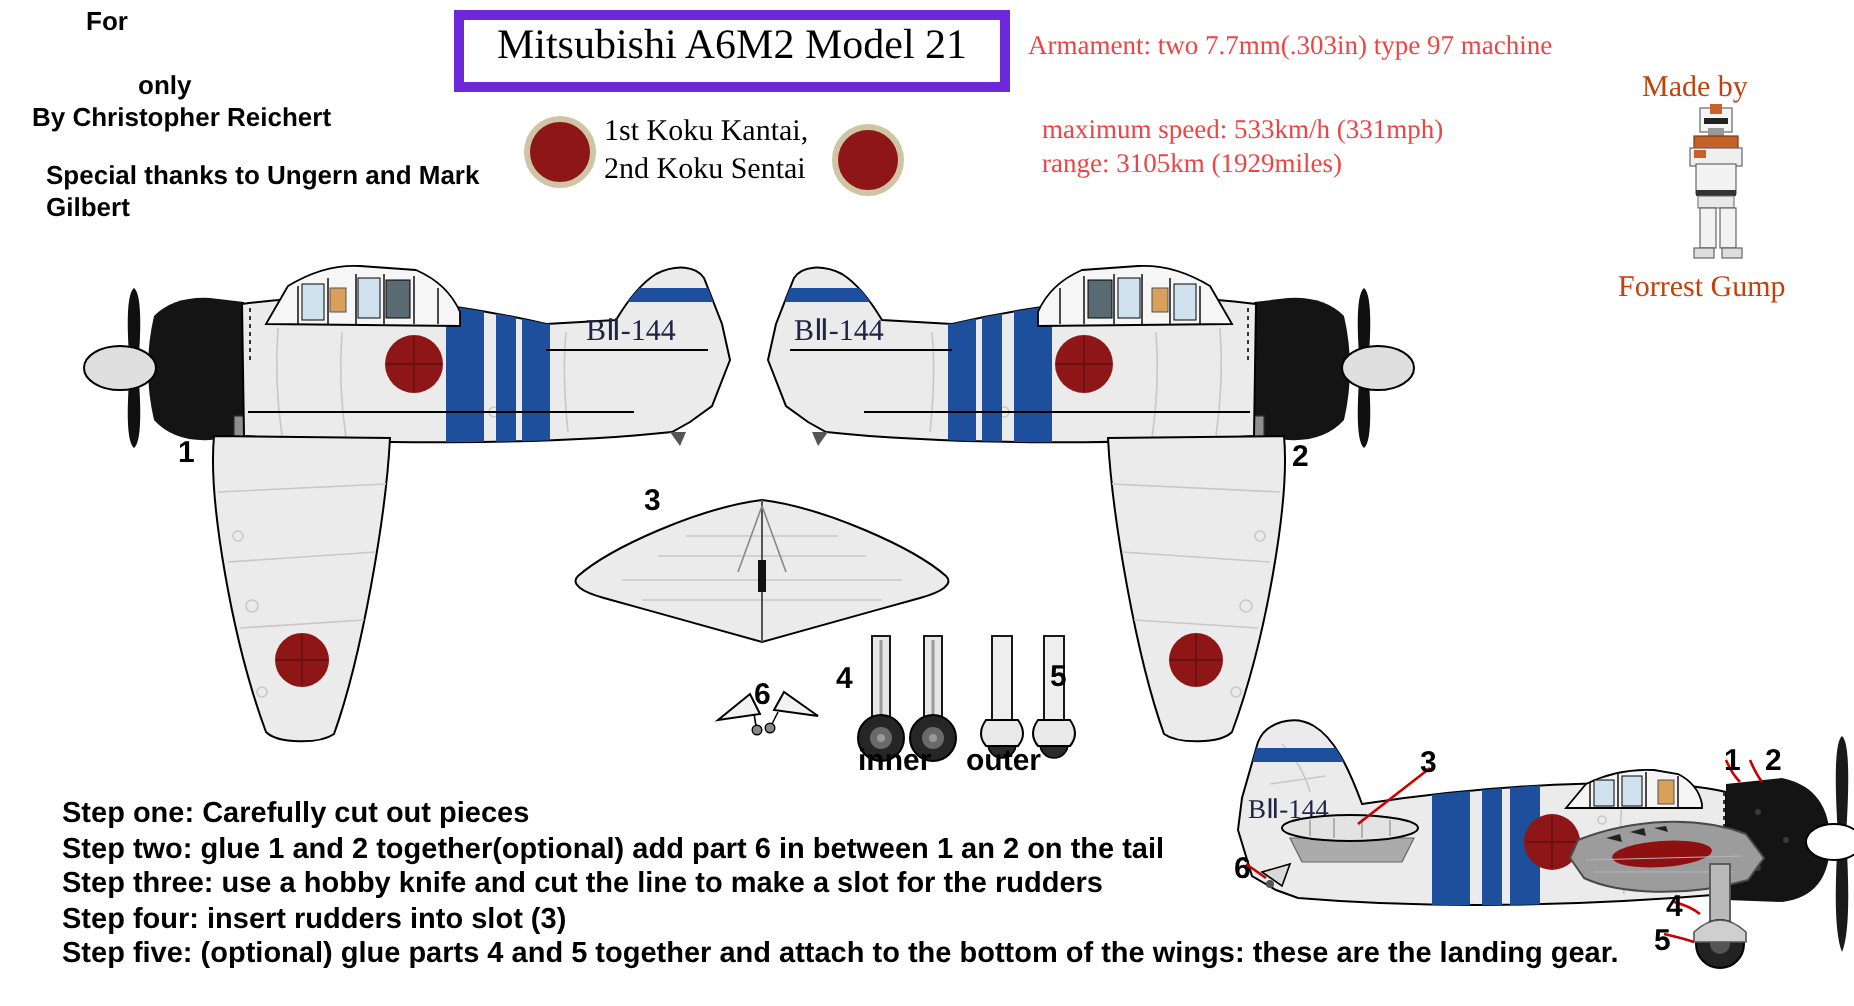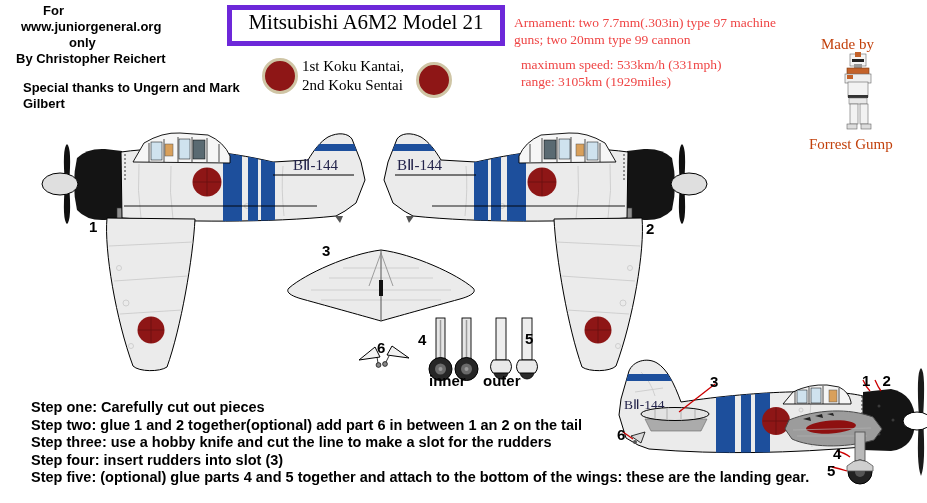--- a/index.html
+++ b/index.html
@@ -93,37 +93,35 @@
             <circle cx="110" cy="228" r="2.5"></circle>
         </g>
         <circle cx="130" cy="212" r="13.5" fill="#8e1616"></circle>
         <line x1="117" y1="212" x2="143" y2="212" stroke="#6b1010" stroke-width="0.9"></line>
         <line x1="130" y1="199" x2="130" y2="225" stroke="#6b1010" stroke-width="0.9"></line>
       </g>
     </defs>
   </svg>
 
   <div class="abs credit" style="left:30px;top:4px">For</div>
-  <div class="abs credit" style="left:8px;top:20px">www.juniorgeneral.org</div>
   <div class="abs credit" style="left:56px;top:36px">only</div>
   <div class="abs credit" style="left:3px;top:52px">By Christopher Reichert</div>
   <div class="abs credit" style="left:10px;top:81px">Special thanks to Ungern and Mark</div>
   <div class="abs credit" style="left:10px;top:97px">Gilbert</div>
 
   <div class="abs title-box">Mitsubishi A6M2 Model 21</div>
 
   <div class="abs unit-circle" style="left:249px;top:58px"></div>
   <div class="abs unit-circle" style="left:403px;top:62px"></div>
   <div class="abs unit-text" style="left:289px;top:57px">
     <div>1st Koku Kantai,</div>
     <div>2nd Koku Sentai</div>
   </div>
 
   <div class="abs spec" style="left:501px;top:14px">Armament: two 7.7mm(.303in) type 97 machine</div>
-  <div class="abs spec" style="left:501px;top:31px">guns; two 20mm type 99 cannon</div>
   <div class="abs spec" style="left:508px;top:56px">maximum speed: 533km/h (331mph)</div>
   <div class="abs spec" style="left:508px;top:73px">range: 3105km (1929miles)</div>
 
   <div class="abs madeby" style="left:808px;top:36px">Made by</div>
   <svg class="abs" style="left:820px;top:52px" width="50" height="80">
     <rect x="17" y="2" width="16" height="12" fill="#f5f5f5" stroke="#666" stroke-width="0.6"></rect>
     <rect x="22" y="0" width="6" height="5" fill="#c4622a"></rect>
     <rect x="19" y="7" width="12" height="3" fill="#222"></rect>
     <rect x="21" y="12" width="8" height="4" fill="#999"></rect>
     <rect x="14" y="16" width="22" height="7" fill="#c4622a" stroke="#7a3a12" stroke-width="0.6"></rect>

